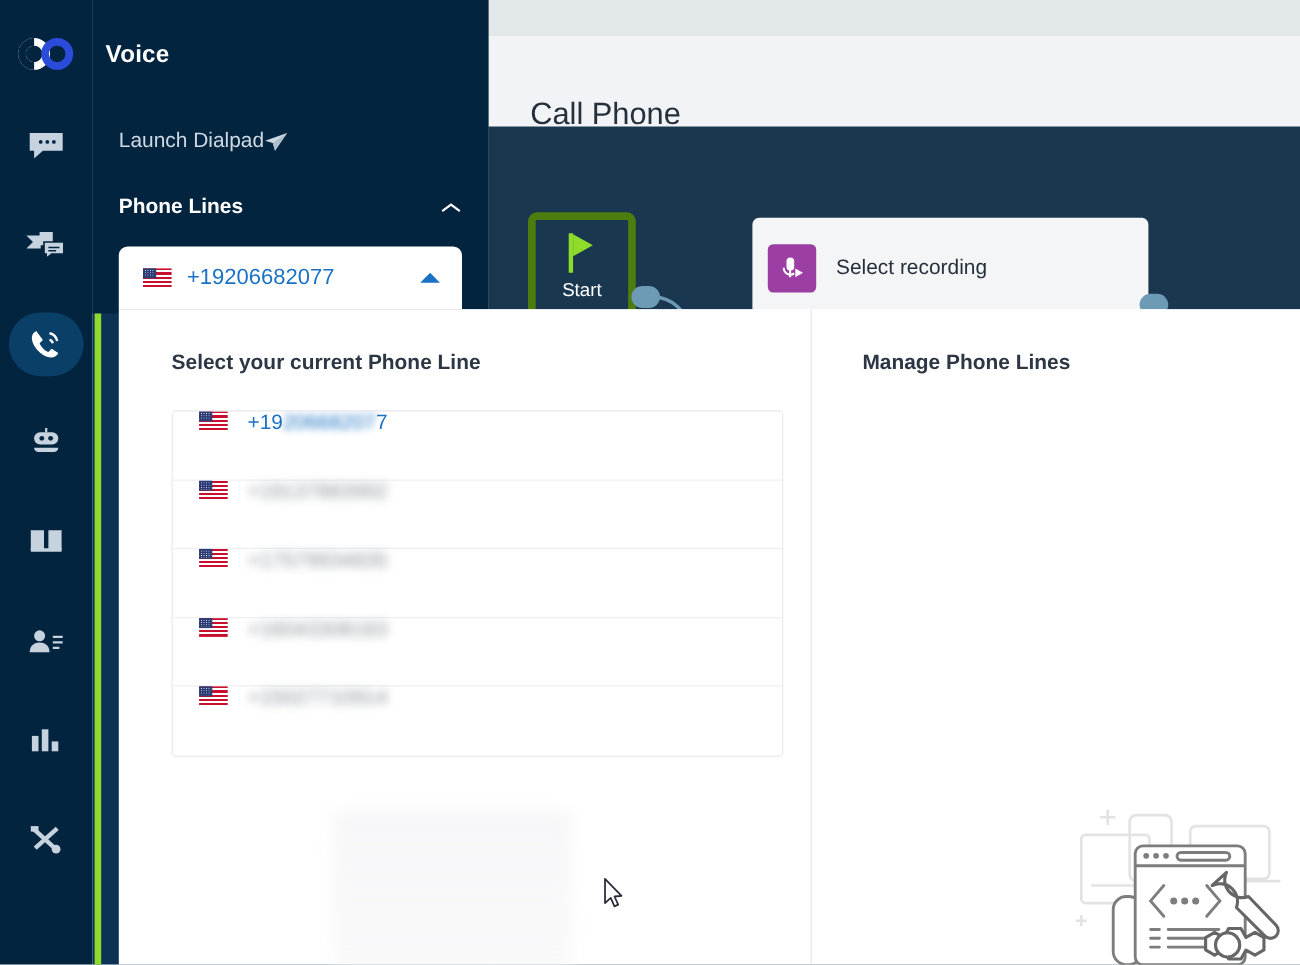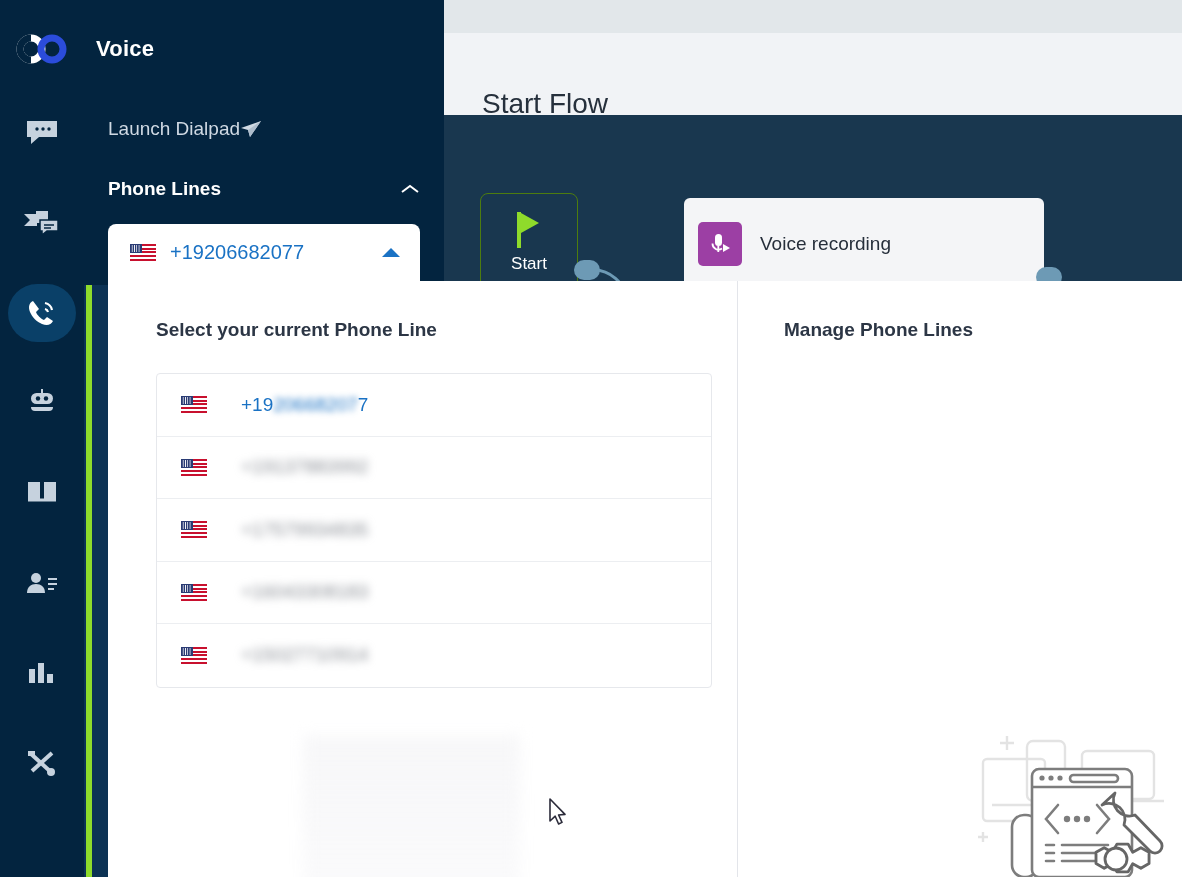--- a/index.html
+++ b/index.html
@@ -98,21 +98,21 @@
     position: absolute; left: 676px; top: 38px;
     font-size: 19px; font-weight: bold; color: #2c3645;
   }
 
   
   .line-list {
     position: absolute; left: 48px; top: 92px; width: 556px;
     border: 1px solid #e6e8ec; border-radius: 4px; overflow: hidden;
   }
   .line-row {
-    height: 62.5px; display: flex; align-items: center; gap: 34px;
+    height: 62.5px; display: flex; align-items: flex-start; gap: 18px;
     padding: 0 24px; border-bottom: 1px solid #eceef1; cursor: pointer;
   }
   .line-row:last-child { border-bottom: none; }
   .line-row .num { font-size: 19px; color: #1a72c4; }
   .line-row.redacted .num { color: #8b8f96; filter: blur(4.2px); }
   .num .blurpart { filter: blur(3.4px); }
 
   
   .redact-overlay {
     position: absolute; left: 195px; top: 455px; width: 217px; height: 205px;
@@ -137,21 +137,21 @@
     position: absolute; left: 38px; top: 55px;
     font-size: 28px; color: #26303c;
   }
   .canvas {
     position: absolute; left: 0; top: 115px; width: 738px; height: 762px;
     background: #19374f;
   }
 
   .node-start {
     position: absolute; left: 36px; top: 78px; width: 98px; height: 98px;
-    border: 1px solid #4d7c0f; border-radius: 8px;
+    border: 7px solid #4d7c0f; border-radius: 8px;
     display: flex; flex-direction: column; align-items: center;
     justify-content: center; gap: 4px;
   }
   .node-start .lbl { color: #ffffff; font-size: 17px; }
   .port {
     position: absolute; width: 26px; height: 20px; background: #6d9ab5;
     border-radius: 10px;
   }
   .node-rec {
     position: absolute; left: 240px; top: 83px; width: 360px; height: 92px;
@@ -168,21 +168,21 @@
   .cursor { position: absolute; left: 548px; top: 798px; z-index: 60; }
 </style>
 </head>
 <body>
 
 <div id="app">
 
   <div class="main">
     <div class="topbar-gray"></div>
     <div class="topbar-title-bar">
-      <div class="page-title">Start Flow</div>
+      <div class="page-title">Call Phone</div>
     </div>
     <div class="canvas">
 
       <svg width="738" height="762" style="position:absolute;left:0;top:0">
         <path d="M 150 155 C 186 155 188 210 226 210" stroke="#6d9ab5" stroke-width="3" fill="none"></path>
         <path d="M 220 202 L 240 210 L 220 218 Z" fill="#6d9ab5"></path>
       </svg>
 
       <div class="node-start">
         <svg width="26" height="40" viewBox="0 0 26 40">
@@ -195,21 +195,21 @@
 
       <div class="node-rec">
         <div class="rec-icon">
           <svg width="26" height="26" viewBox="0 0 26 26">
             <rect x="8" y="3" width="7" height="12" rx="3.5" fill="#fff"></rect>
             <path d="M5.5 12.5 a6 6 0 0 0 9.5 5" stroke="#fff" stroke-width="1.8" fill="none"></path>
             <path d="M11.3 14.5 L11.3 21" stroke="#fff" stroke-width="1.8"></path>
             <path d="M16 13 L23 17 L16 21 Z" fill="#fff"></path>
           </svg>
         </div>
-        <div class="lbl">Voice recording</div>
+        <div class="lbl">Select recording</div>
       </div>
       <div class="port" style="left:592px;top:152px"></div>
     </div>
   </div>
 
   <div class="icon-rail">
     <div class="rail-logo">
       <svg width="52" height="30" viewBox="0 0 52 30">
         <circle cx="15" cy="15" r="11" fill="none" stroke="#ffffff" stroke-width="7"></circle>
         <circle cx="36" cy="15" r="11" fill="none" stroke="#2b4cdb" stroke-width="7"></circle>

